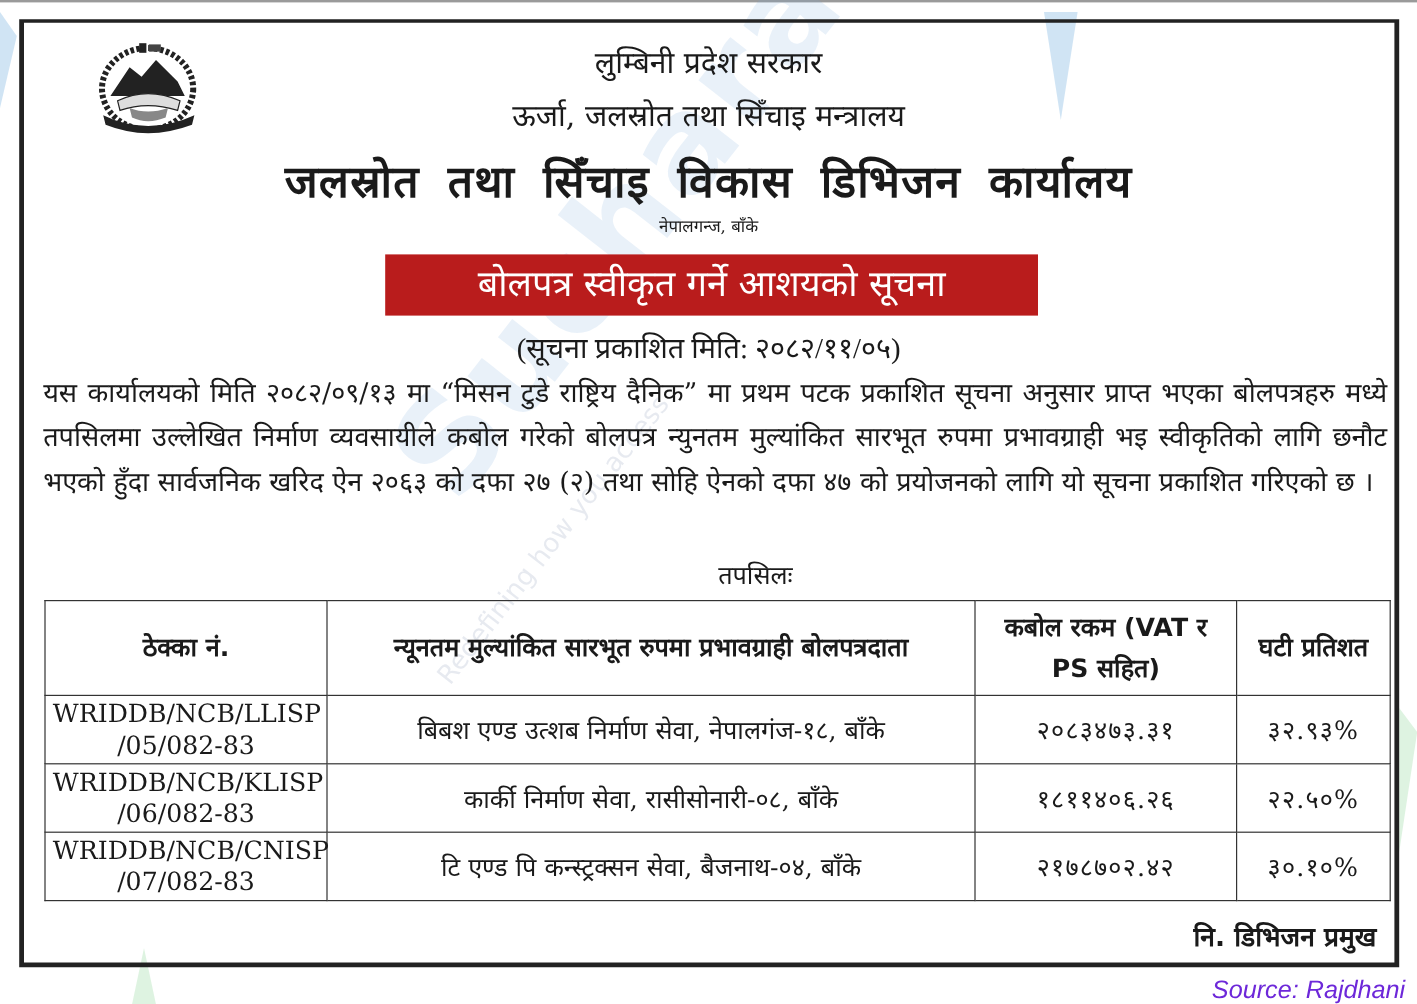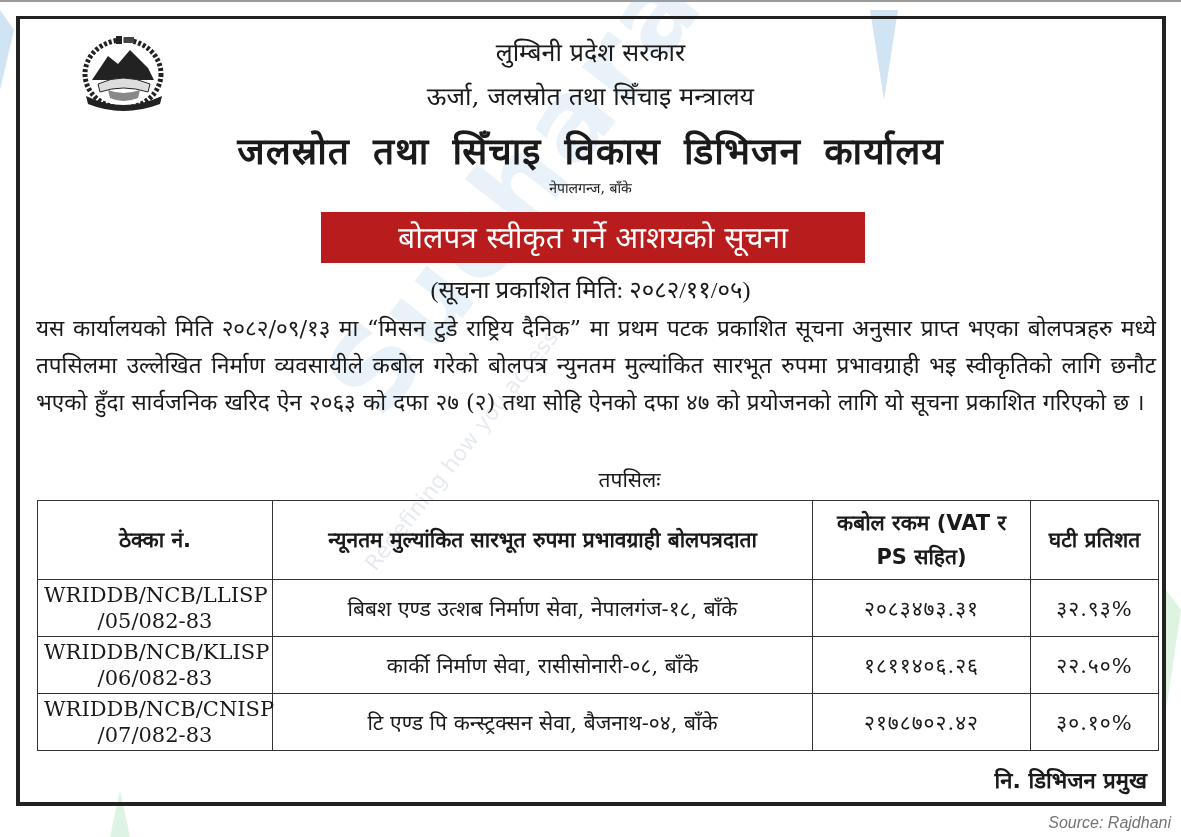--- a/index.html
+++ b/index.html
@@ -61,21 +61,21 @@
   }
   table.grid td, table.grid th {
     border: 1.5px solid #333; text-align: center; vertical-align: middle; padding: 0 6px;
   }
   table.grid th { height: 78px; font-size: 21px; font-weight: bold; font-family: "DejaVu Sans", sans-serif; line-height: 34px; }
   table.grid td { height: 56px; font-size: 21px; font-family: "DejaVu Serif", serif; }
   td.code { font-family: "Liberation Serif", serif; font-size: 21px; line-height: 26px; }
   td.num { font-size: 21px; letter-spacing: 1px; }
   td.pct { text-align: right; padding-right: 14px; }
   .sign { position: absolute; right: 34px; top: 764px; font-size: 22px; font-weight: bold; font-family: "DejaVu Sans", sans-serif; }
-  .source { position: absolute; right: 10px; top: 814px; font-size: 16px; font-style: italic; font-family: "Liberation Sans", sans-serif; color: #737373; }
+  .source { position: absolute; right: 10px; top: 814px; font-size: 21px; font-style: italic; font-family: "Liberation Sans", sans-serif; color: #6d28d9; }
 </style>
 </head>
 <body>
 
 <div class="topline"></div>
 
 <div class="wm wm-tri1"></div>
 <div class="wm wm-tri2"></div>
 <div class="wm wm-tri3"></div>
 <div class="wm wm-tri4"></div>

